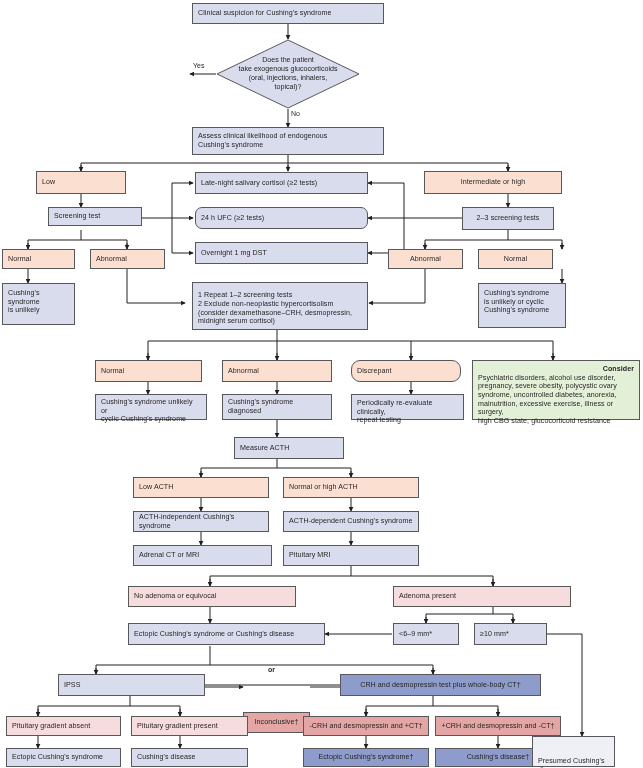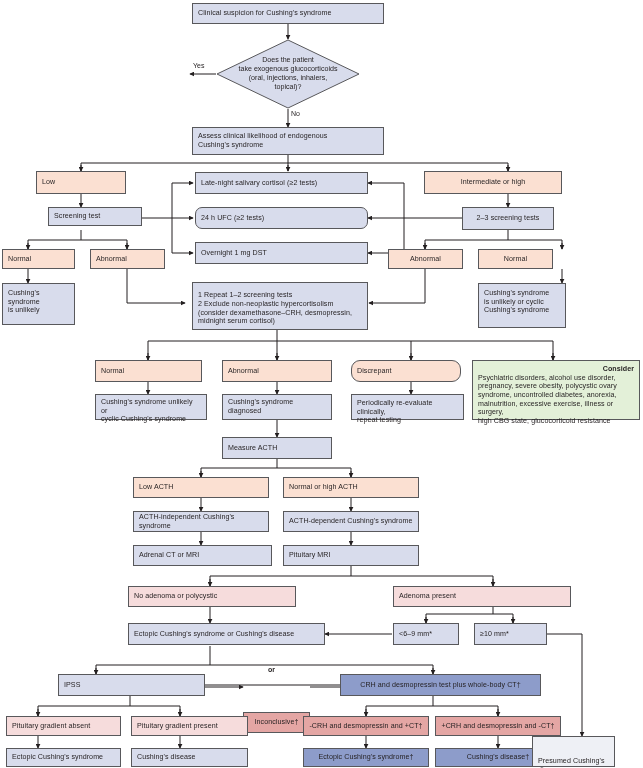--- a/index.html
+++ b/index.html
@@ -294,21 +294,21 @@
 
   <div class="node c-green top" style="left:472px;top:360px;width:168px;height:60px;padding-top:4px;flex-direction:column;align-items:flex-end;">
     <span class="bold-lead">Consider</span>
     <span>Psychiatric disorders, alcohol use disorder,
 pregnancy, severe obesity, polycystic ovary
 syndrome, uncontrolled diabetes, anorexia,
 malnutrition, excessive exercise, illness or surgery,
 high CBG state, glucocorticoid resistance</span>
   </div>
 
-  <div class="node c-blue" style="left:222px;top:437px;width:110px;height:22px;">
+  <div class="node c-blue" style="left:234px;top:437px;width:110px;height:22px;">
     <span>Measure ACTH</span>
   </div>
 
   <div class="node c-peach" style="left:133px;top:477px;width:136px;height:21px;">
     <span>Low ACTH</span>
   </div>
 
   <div class="node c-peach" style="left:283px;top:477px;width:136px;height:21px;">
     <span>Normal or high ACTH</span>
   </div>
@@ -323,21 +323,21 @@
 
   <div class="node c-blue" style="left:133px;top:545px;width:139px;height:21px;">
     <span>Adrenal CT or MRI</span>
   </div>
 
   <div class="node c-blue" style="left:283px;top:545px;width:136px;height:21px;">
     <span>Pituitary MRI</span>
   </div>
 
   <div class="node c-pink" style="left:128px;top:586px;width:168px;height:21px;">
-    <span>No adenoma or polycystic</span>
+    <span>No adenoma or equivocal</span>
   </div>
 
   <div class="node c-pink" style="left:393px;top:586px;width:178px;height:21px;">
     <span>Adenoma present</span>
   </div>
 
   <div class="node c-blue" style="left:128px;top:623px;width:197px;height:22px;">
     <span>Ectopic Cushing's syndrome or Cushing's disease</span>
   </div>
 

